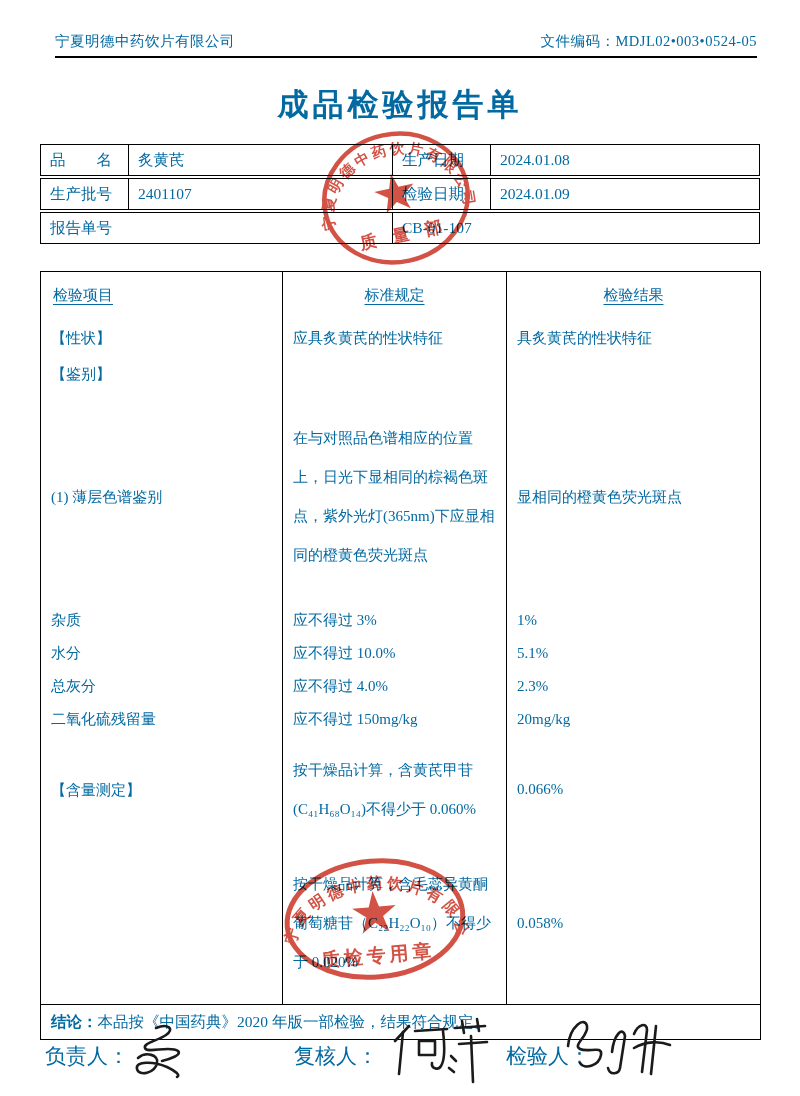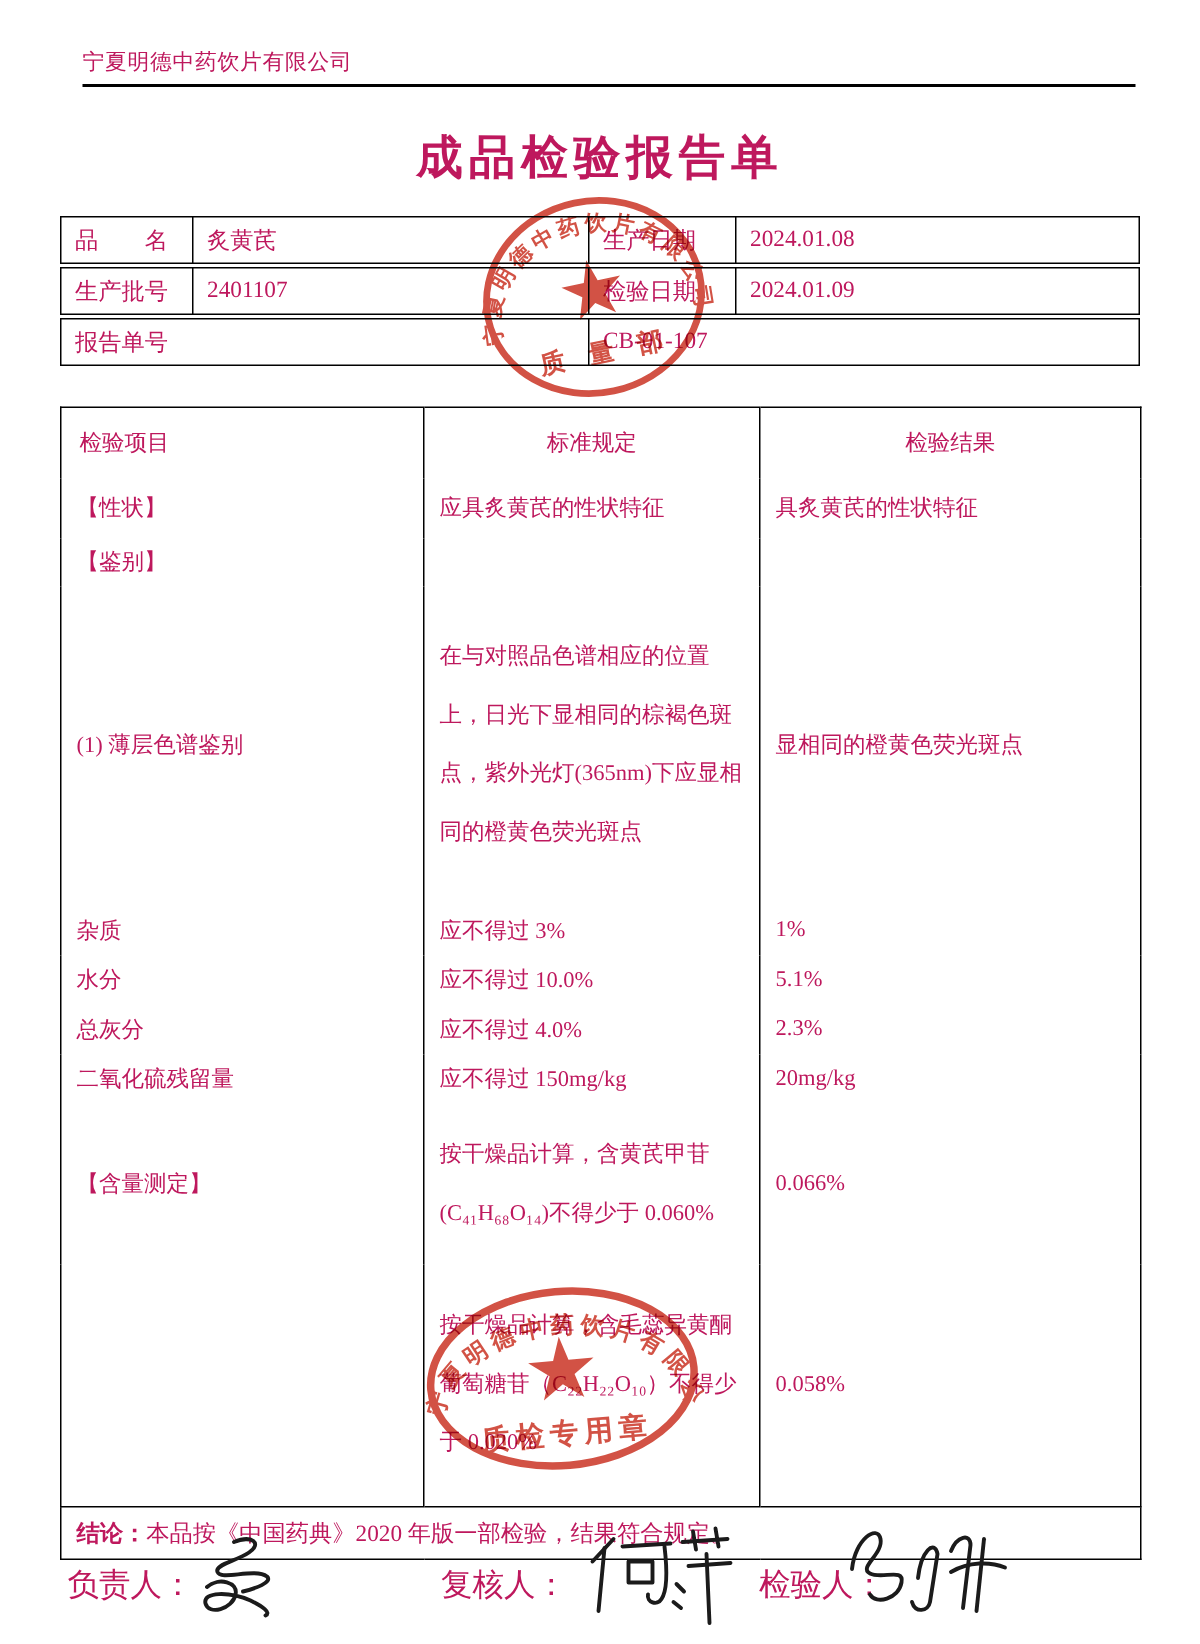--- a/index.html
+++ b/index.html
@@ -1,18 +1,18 @@
 <!DOCTYPE html>
 <html><head>
 <meta charset="utf-8">
 <style>
   html,body{margin:0;padding:0;background:#ffffff;}
   .page{
     position:relative;width:800px;height:1096px;background:#ffffff;
-    font-family:"Liberation Serif","DejaVu Serif",serif;color:#be185d;
+    font-family:"Liberation Serif","DejaVu Serif",serif;color:#0369a1;
     overflow:hidden;
   }
   
   .hdr{position:absolute;left:55px;top:32px;width:702px;display:flex;
        justify-content:space-between;font-size:14.5px;letter-spacing:.5px;}
   .hdr-rule{position:absolute;left:55px;top:56px;width:702px;height:0;
        border-top:2.5px solid #000;}
   .title{position:absolute;left:0;top:84px;width:800px;margin:0;text-align:center;
        font-size:31px;font-weight:bold;letter-spacing:4px;}
   
@@ -23,21 +23,21 @@
        border-left:1px solid #000;height:28px;padding:1px 9px;background:transparent;margin-top:12px;}
   table.info td.last{border-right:1px solid #000;}
   
   table.main{position:absolute;left:40px;top:271px;width:720px;height:769px;
        border-collapse:collapse;table-layout:fixed;font-size:15px;
        border:1px solid #000;}
   table.main td{padding:0 10px;vertical-align:middle;}
   table.main td.c2,table.main td.c3{border-left:1px solid #000;}
   table.main tr.head td{text-align:center;vertical-align:middle;}
   table.main tr.head td.c1{text-align:left;padding-left:12px;}
-  .uh{text-underline-offset:4px;}
+  .uh{text-decoration:underline;text-underline-offset:4px;}
   td.ml{line-height:39px;vertical-align:top;padding-top:5px;}
   td.vt{vertical-align:top;padding-top:9px;line-height:26px;}
   td.vm{vertical-align:middle;}
   tr.concl td{border-top:1px solid #000;vertical-align:middle;
        font-size:15.5px;padding-left:10px;}
   .bold{font-weight:bold;}
   
   .signs{position:absolute;left:40px;top:1040px;width:720px;height:56px;
        font-size:21px;}
   .sig-label{position:absolute;top:2px;}
@@ -49,20 +49,21 @@
   .stamp-top{left:316px;top:128px;transform:rotate(-12deg);}
   .stamp-bottom{left:281px;top:856px;transform:rotate(-5deg);}
 </style>
 </head>
 <body>
 
 <div class="page">
 
   <div class="hdr">
     <span>宁夏明德中药饮片有限公司</span>
+    <span><span>文件编码：</span><span>MDJL02•003•0524-05</span></span>
   </div>
   <div class="hdr-rule"></div>
 
   <h1 class="title">成品检验报告单</h1>
 
   <table class="info">
     <colgroup>
         <col style="width:88px">
         <col style="width:264px">
         <col style="width:98px">

